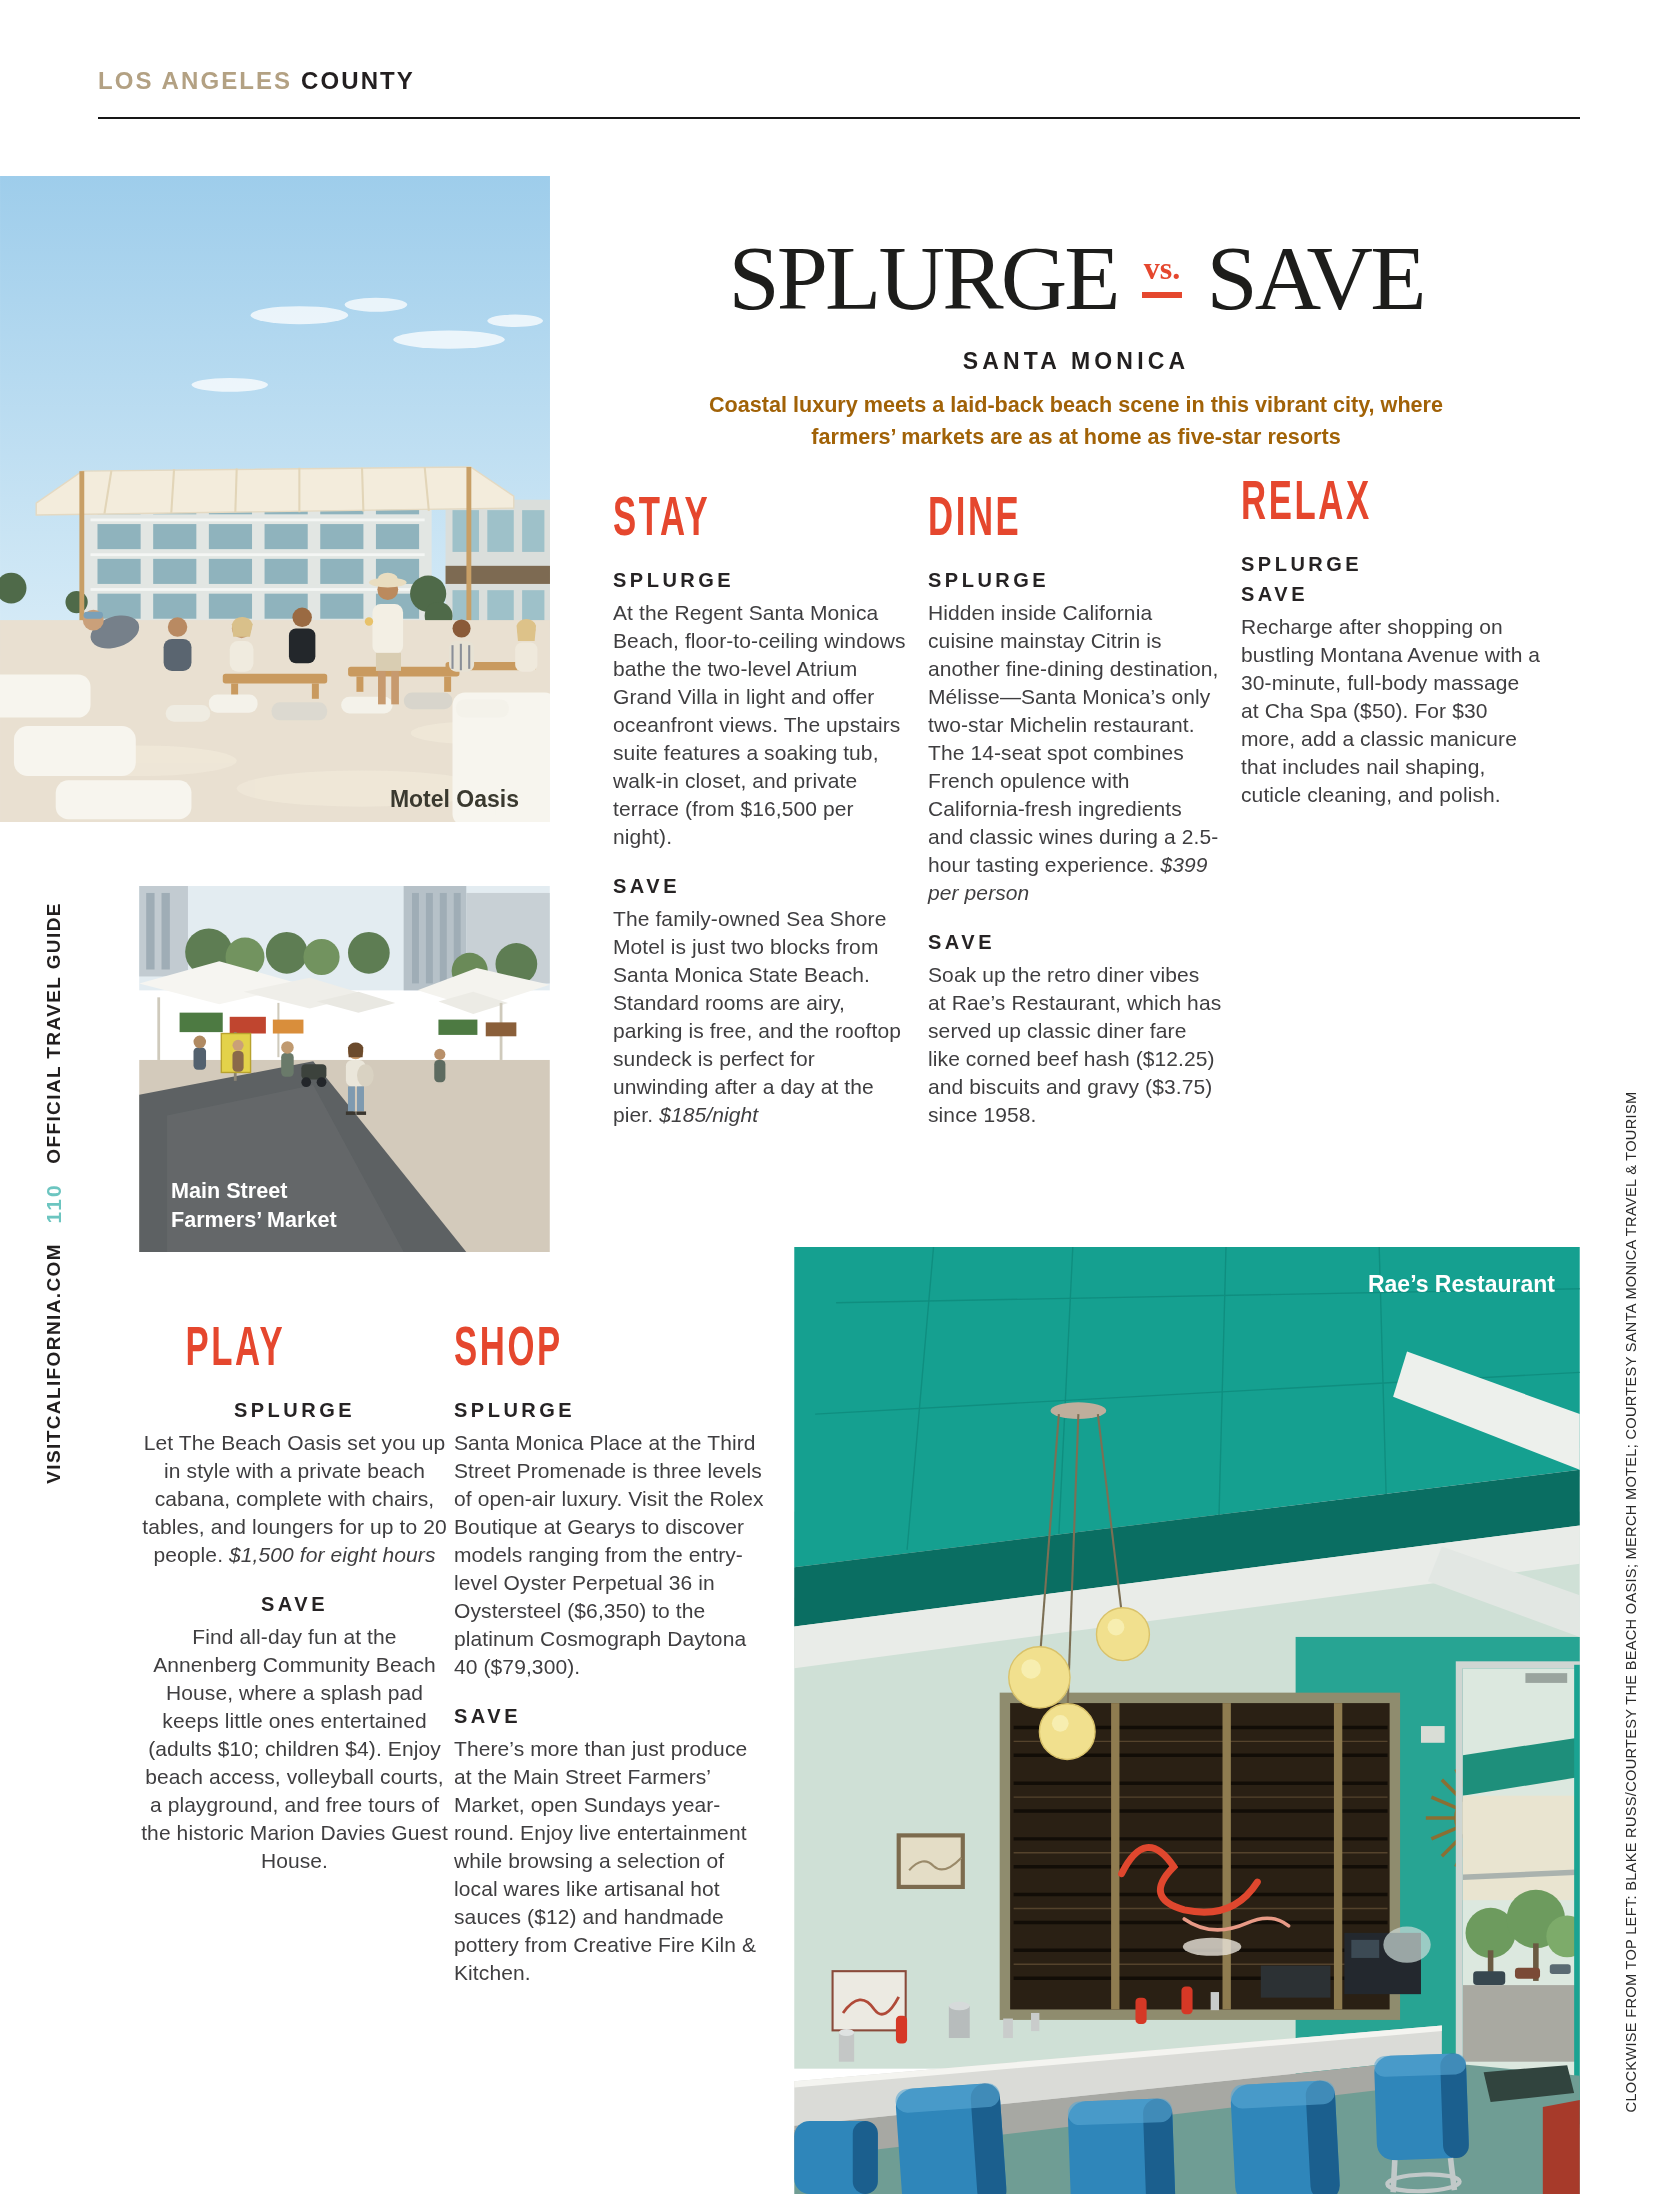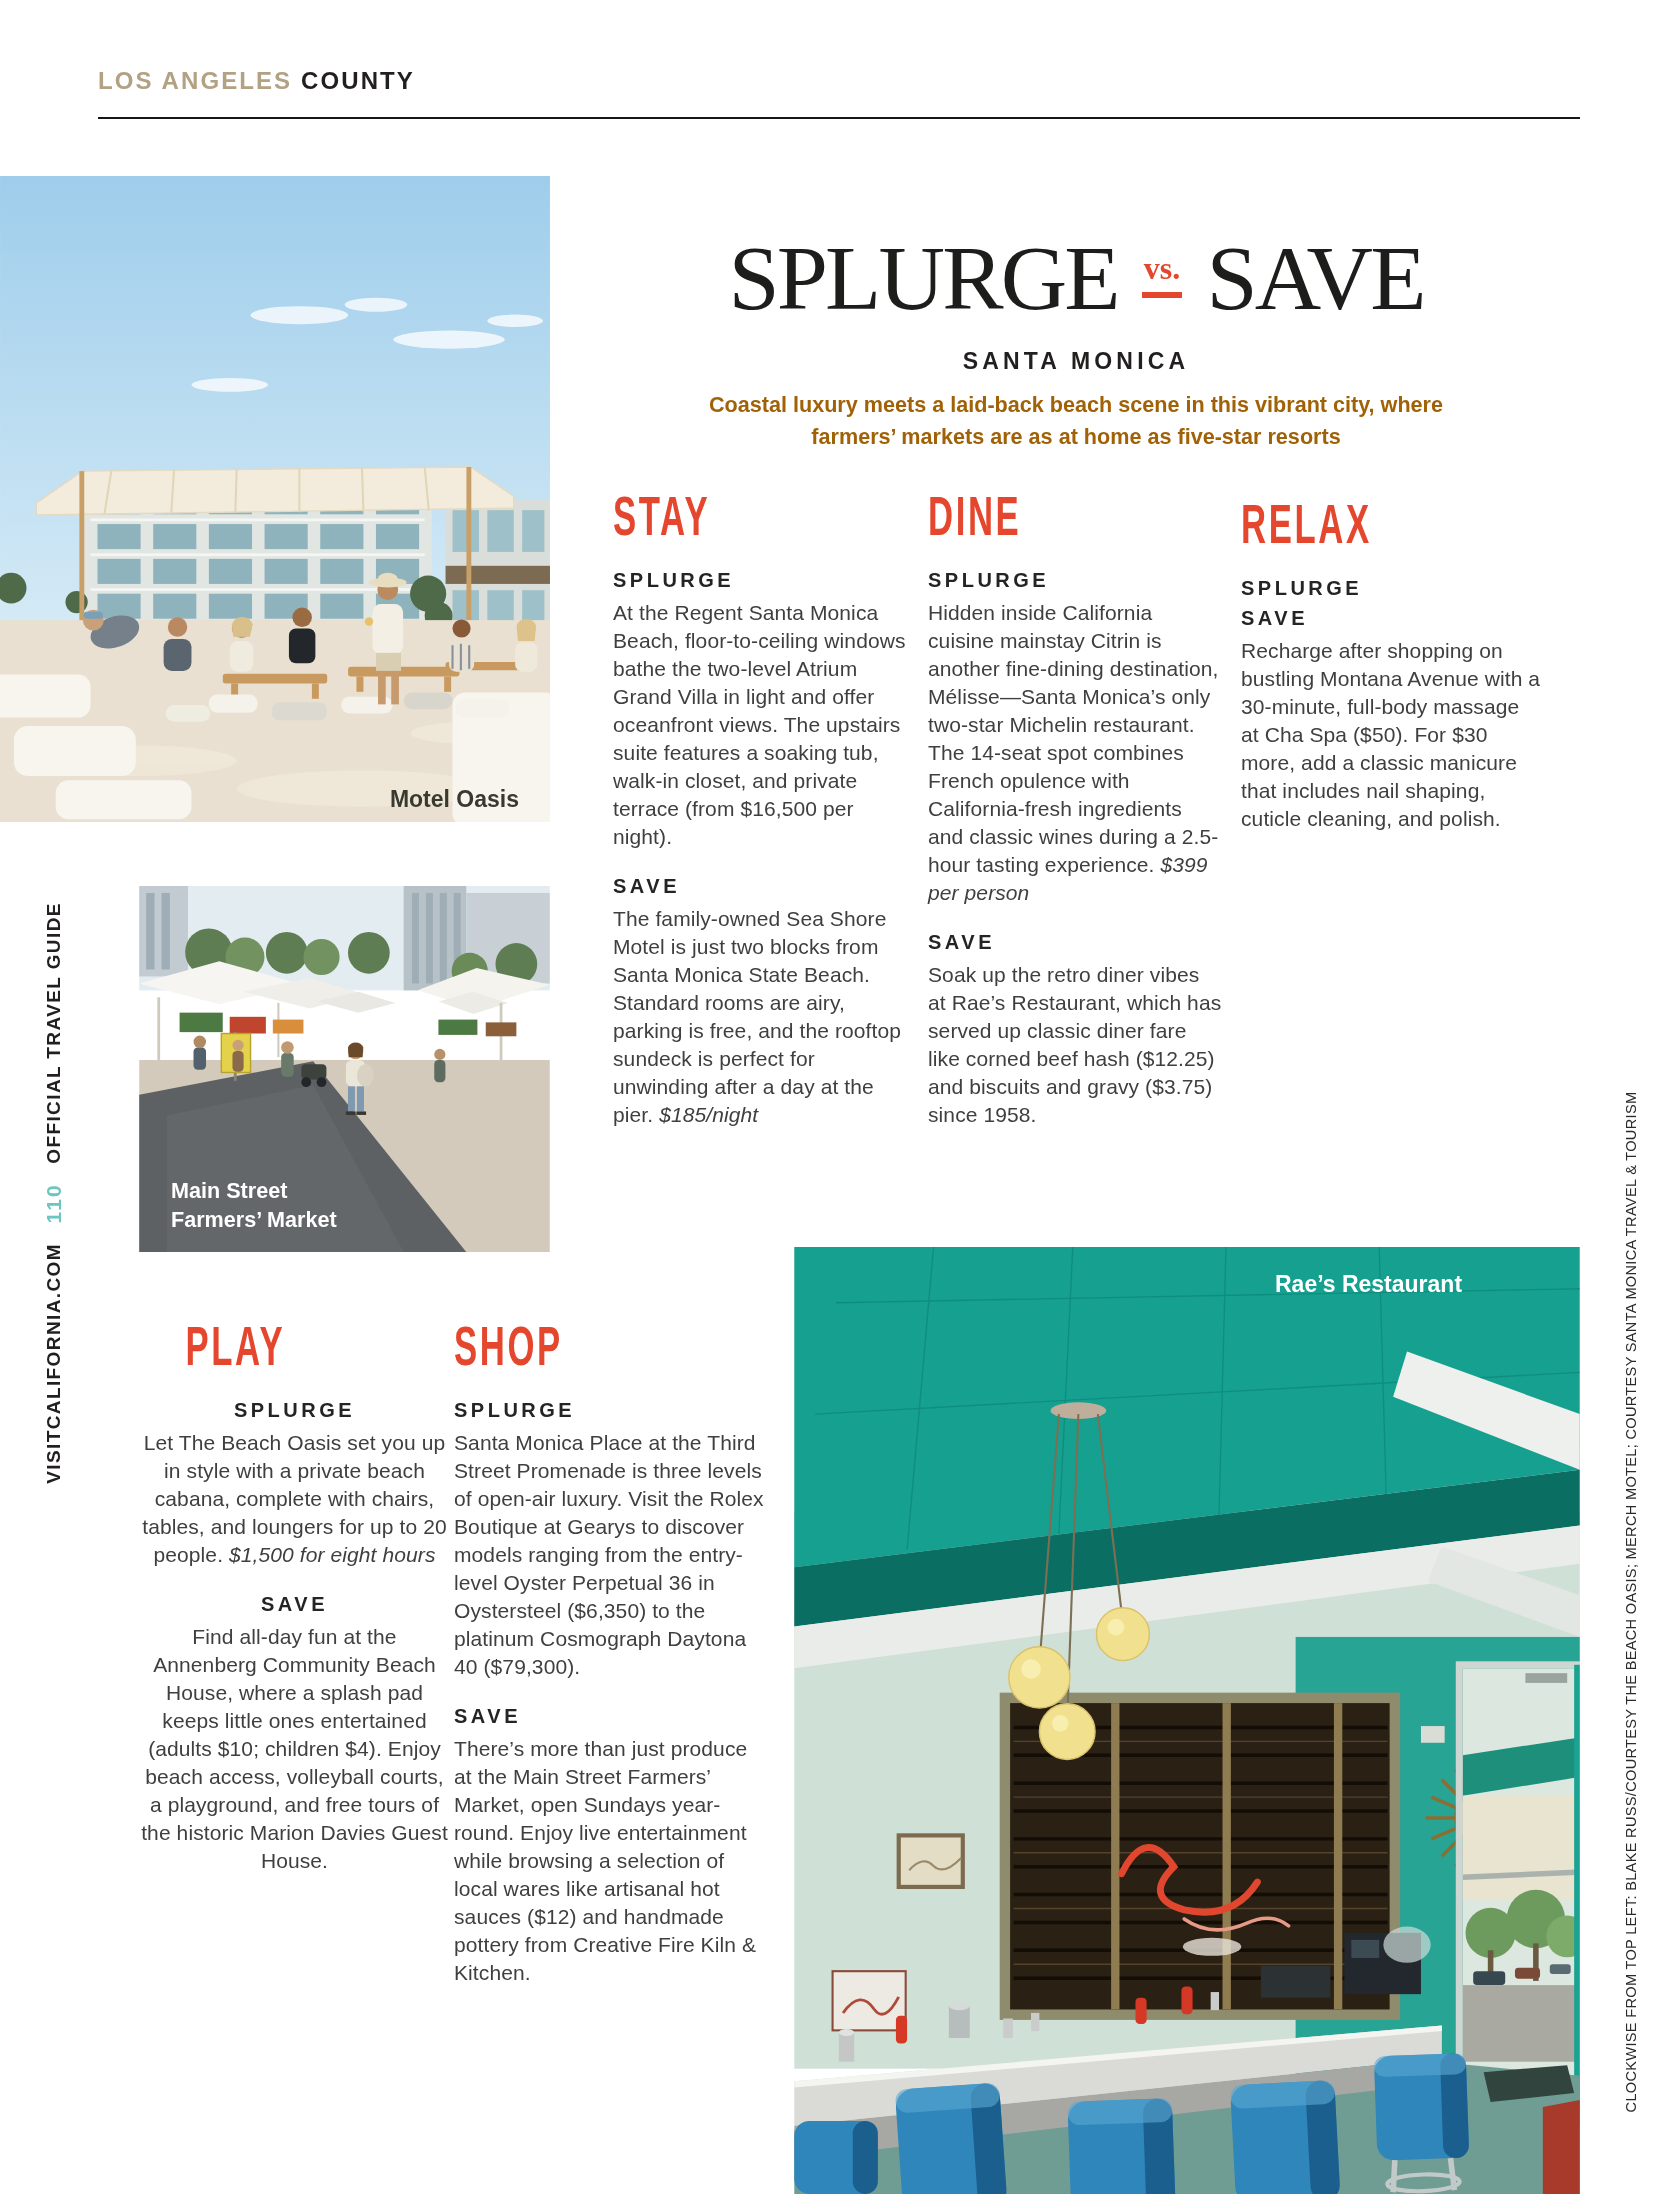--- a/index.html
+++ b/index.html
@@ -27,35 +27,35 @@
   
   .col { position:absolute; }
   .col-title { color:#e5472e; font-weight:700; font-size:56px; line-height:1;
                transform:scaleX(.62); transform-origin:left bottom; letter-spacing:4.2px;
                margin:0 0 25px; white-space:nowrap; }
   .label { font-weight:700; font-size:20px; letter-spacing:3.5px; color:#262324; margin:0 0 7px; }
   .body  { font-size:21px; line-height:28px; color:#3f3e40; letter-spacing:0.1px; margin:0 0 24px; }
   .body em { font-style:italic; }
   #col-stay  { left:613px;  top:488px;  width:295px; }
   #col-dine  { left:928px; top:488px;  width:295px; }
-  #col-relax { left:1241px; top:496px;  width:300px; }
+  #col-relax { left:1241px; top:472px;  width:300px; }
   #col-play  { left:139px;  top:1318px; width:311px;text-align:center; }
   #col-shop  { left:454px;  top:1318px; width:311px; }
 
   
   .photo { position:absolute; overflow:hidden; }
   #img-beach  { left:0;      top:176px;  width:550px;  height:646px; }
   #img-market { left:139px;  top:886px; width:411px;  height:366px; }
   #img-diner  { left:794px; top:1247px; width:786px; height:947px; }
   .photo svg { display:block; width:100%; height:100%; }
 
   .cap { position:absolute; font-weight:700; }
   #cap-beach  { left:317px;  top:786px; width:202px; text-align:right; font-size:23px; color:#3a392f; }
   #cap-market { left:171px;  top:1176px; font-size:21.6px; line-height:29px; color:#ffffff; }
-  #cap-diner  { left:1275px; top:1271px; width:280px; font-size:23px; color:#ffffff; }
+  #cap-diner  { left:1275px; top:1271px; width:280px; text-align:right; font-size:23px; color:#ffffff; }
 
   
   .v-left { position:absolute; left:54px; top:1193px; width:571px;
             transform:translate(-50%,-50%) rotate(-90deg);
             display:flex; align-items:center; justify-content:center; gap:19.5px;
             font-weight:700; font-size:19px; letter-spacing:1.4px; color:#221f1f; white-space:nowrap; }
   .v-left .pageno { color:#6cc5c0; font-size:21px; letter-spacing:2.1px; }
   .credits { position:absolute; left:1631px; top:1602px; width:1087px;
              transform:translate(-50%,-50%) rotate(-90deg);
              font-size:14.6px; letter-spacing:0.3px; color:#2a2a2a; text-align:center; white-space:nowrap; }

